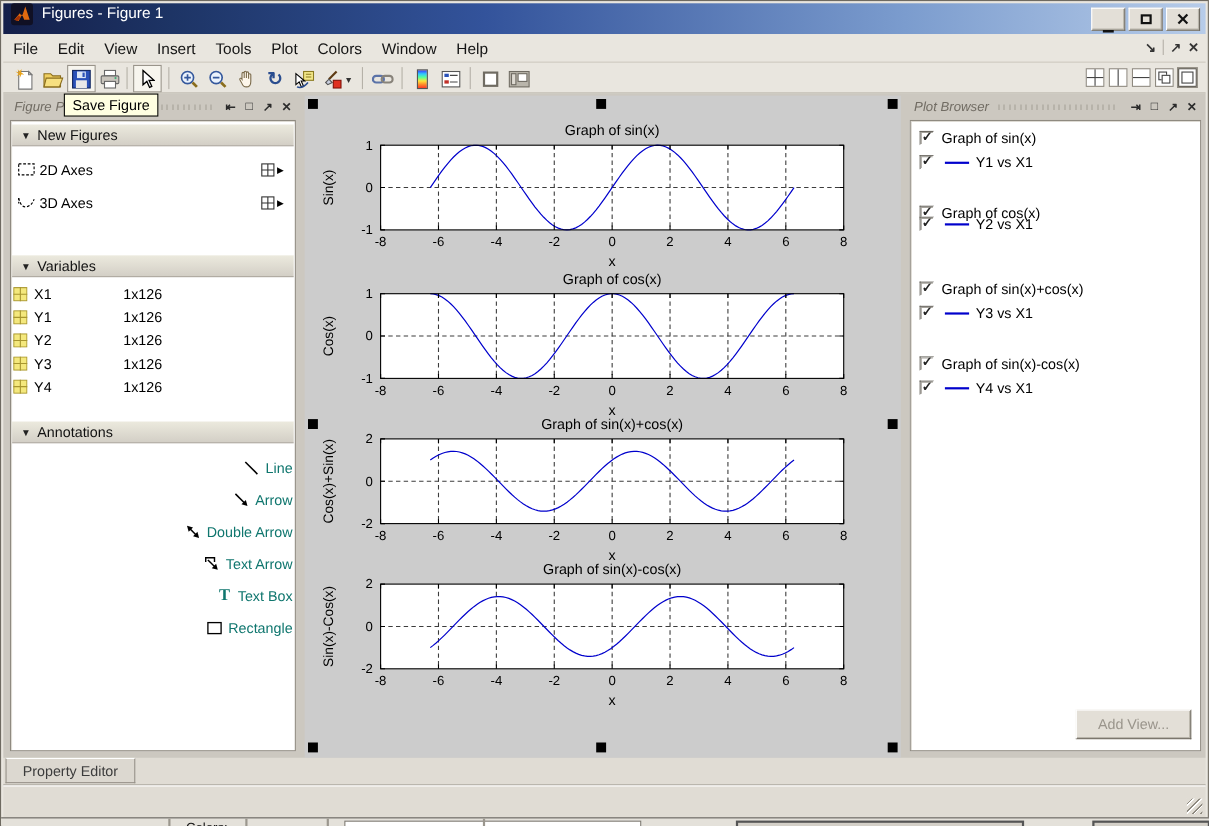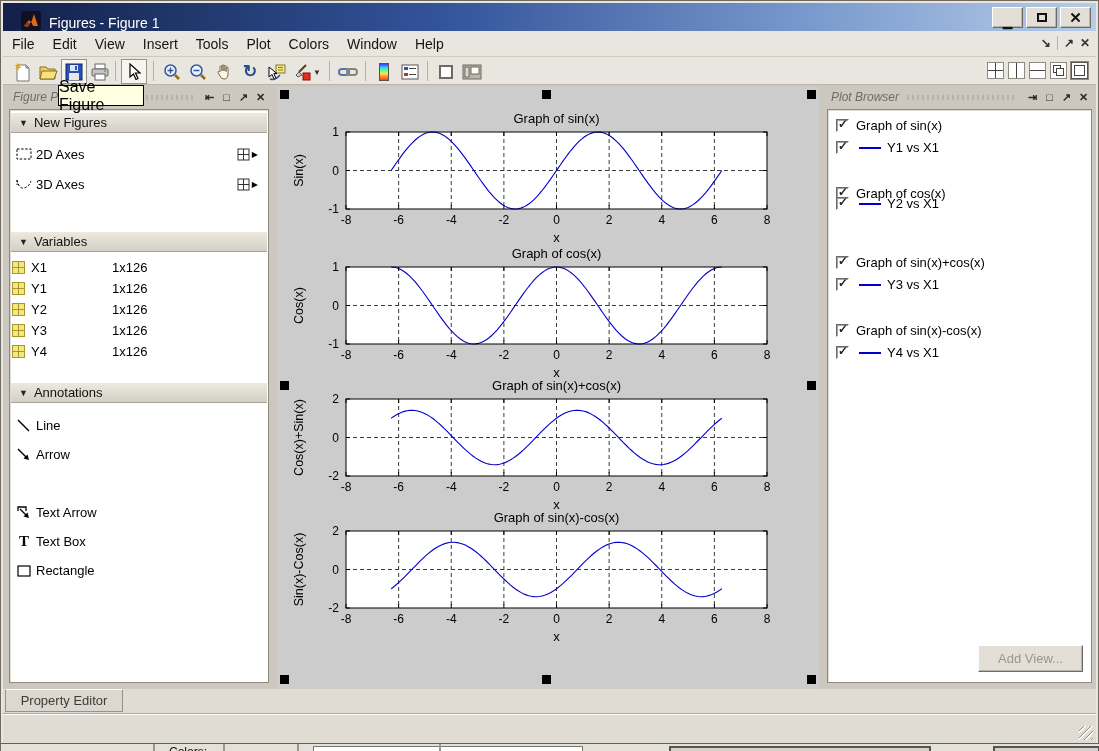--- a/index.html
+++ b/index.html
@@ -3,21 +3,21 @@
 <meta charset="utf-8">
 <style>
   * { margin:0; padding:0; box-sizing:border-box; }
   html,body { width:1099px; height:751px; overflow:hidden; }
   body { font-family:"Liberation Sans", sans-serif; background:#d4d0c8; position:relative; }
   #root { position:absolute; inset:0; border:1px solid #6e6a61; background:#e9e6df; }
 
   
   .titlebar { position:absolute; left:2px; top:2px; right:2px; height:28px;
     background:linear-gradient(90deg,#141f4a 0%,#1d3465 14%,#33539b 40%,#7b9cce 75%,#b7cce9 100%);
-    display:flex; align-items:flex-end;padding-left:11px; }
+    display:flex; align-items:flex-start; }
   .app-icon { width:20px; height:20px; margin-left:7px; border-radius:3px; background:#101024; position:relative; overflow:hidden; }
   .title-text { color:#fff; font-size:14px; margin-left:8px; }
   .winbtns { position:absolute; right:5px; top:4px; display:flex; gap:3px; }
   .winbtn { width:31px; height:21px; background:#e3dfd7; border:1px solid; border-color:#fff #6f6b62 #6f6b62 #fff;
     box-shadow:inset -1px -1px 0 #b9b5ab; display:flex; align-items:center; justify-content:center;
     font-size:12px; font-weight:bold; color:#111; cursor:default; }
 
   
   .menubar { position:absolute; left:2px; top:30px; right:2px; height:26px; background:#e9e6df;
     border-bottom:1px solid #cdc9bf; display:flex; align-items:center; }
@@ -32,21 +32,21 @@
   .tbtn { position:absolute; top:1px; width:26px; height:25px; display:flex; align-items:center; justify-content:center; }
   .tbtn.pressed { background:#f7f5ee; border:1px solid #99948a; }
   .tsep { position:absolute; top:3px; width:1px; height:20px; background:#b5b1a8; }
   .drop-arrow { position:absolute; top:10px; font-size:8px; color:#333; }
   .layout-btns { position:absolute; right:8px; top:4px; display:flex; gap:4px; }
   .lbtn { width:17px; height:17px; border:1px solid #8f8a80; background:#fff; position:relative; }
   .lbtn.sel { border:1px solid #5a564e; box-shadow:0 0 0 1px #8f8a80; }
 
   
   .tooltip { position:absolute; left:57px; top:84px; width:86px; height:21px; background:#ffffe1;
-    border:1px solid #000; font-size:16px; color:#000; display:flex; align-items:center; justify-content:center; z-index:60; }
+    border:1px solid #000; font-size:13px; color:#000; display:flex; align-items:center; justify-content:center; z-index:60; }
 
   
   .main-bg { position:absolute; left:2px; top:84px; right:2px; height:604px; background:#ccc8c0; }
   .panel { position:absolute; top:84px; height:604px; }
   .panel-header { position:absolute; left:0; right:0; top:0; height:24px; display:flex; align-items:center; padding:0 4px 0 8px; }
   .panel-title { font-style:italic; font-size:12px; color:#716c63; white-space:nowrap; }
   .dots { flex:1; height:5px; margin:0 8px;
     background:repeating-linear-gradient(90deg,#b7b3aa 0 2px,transparent 2px 5px); }
   .ph-icon { font-size:11px; color:#2b2b2b; font-weight:bold; width:17px; text-align:center; }
   .panel-body { position:absolute; left:4px; right:4px; top:24px; bottom:6px; background:#fff;
@@ -54,21 +54,21 @@
 
   .section-header { position:absolute; left:1px; right:1px; height:21px;
     background:linear-gradient(#eceade,#d3cfc6); border-bottom:1px solid #a9a49a; border-top:1px solid #fff;
     display:flex; align-items:center; font-size:13px; color:#111; }
   .tri { font-size:9px; margin:0 6px 0 8px; color:#222; }
   .prow { position:absolute; left:2px; right:2px; height:26px; display:flex; align-items:center; font-size:13px; color:#000; }
   .prow .ric { position:absolute; right:8px; display:flex; align-items:center; gap:2px; }
   .vrow { position:absolute; left:2px; right:2px; height:21px; display:flex; align-items:center; font-size:13px; color:#000; }
   .vname { margin-left:6px; width:72px; }
   .vsize { position:absolute; left:100px; }
-  .arow { position:absolute; left:2px; right:2px; height:29px; display:flex; align-items:center; font-size:13px; color:#000000; }
+  .arow { position:absolute; left:2px; right:2px; height:29px; display:flex; align-items:center; font-size:13px; color:#0f766e;justify-content:flex-end; }
   .aicon { width:24px; display:flex; justify-content:center; }
 
   
   .canvas { position:absolute; left:276px; top:86px; width:542px; height:602px; background:#cccccc; }
   .handle { position:absolute; width:9px; height:9px; background:#000; }
   .subplot { position:absolute; left:0; width:542px; height:145px; }
   .subplot text { font-family:"Liberation Sans", sans-serif; }
 
   
   .pb-group-title, .pb-series { position:absolute; display:flex; align-items:center; font-size:13px; color:#000; }
@@ -386,20 +386,30 @@
         <span>Line</span>
       </div>
       <div class="arow" style="top:330px">
         <span class="aicon">
             <svg class="ico" width="16" height="16" viewBox="0 0 16 16">
               <line x1="2" y1="2" x2="11" y2="11" stroke="#000" stroke-width="1.4"></line>
               <polygon points="13,13 7.5,11.5 11.5,7.5" fill="#000"></polygon>
             </svg>
           </span>
         <span>Arrow</span>
+      </div>
+      <div class="arow" style="top:359px">
+        <span class="aicon">
+            <svg class="ico" width="16" height="16" viewBox="0 0 16 16">
+              <line x1="4" y1="4" x2="11" y2="11" stroke="#000" stroke-width="1.4"></line>
+              <polygon points="2,2 7.5,3.5 3.5,7.5" fill="#000"></polygon>
+              <polygon points="13,13 7.5,11.5 11.5,7.5" fill="#000"></polygon>
+            </svg>
+          </span>
+        <span>Double Arrow</span>
       </div>
       <div class="arow" style="top:388px">
         <span class="aicon">
             <svg class="ico" width="16" height="16" viewBox="0 0 16 16">
               <polyline points="2,6 2,2 10,2 10,6" fill="none" stroke="#000" stroke-width="1.3"></polyline>
               <line x1="4" y1="4" x2="11" y2="11" stroke="#000" stroke-width="1.3"></line>
               <polygon points="13,13 7.5,11.5 11.5,7.5" fill="#000"></polygon>
             </svg>
           </span>
         <span>Text Arrow</span>

